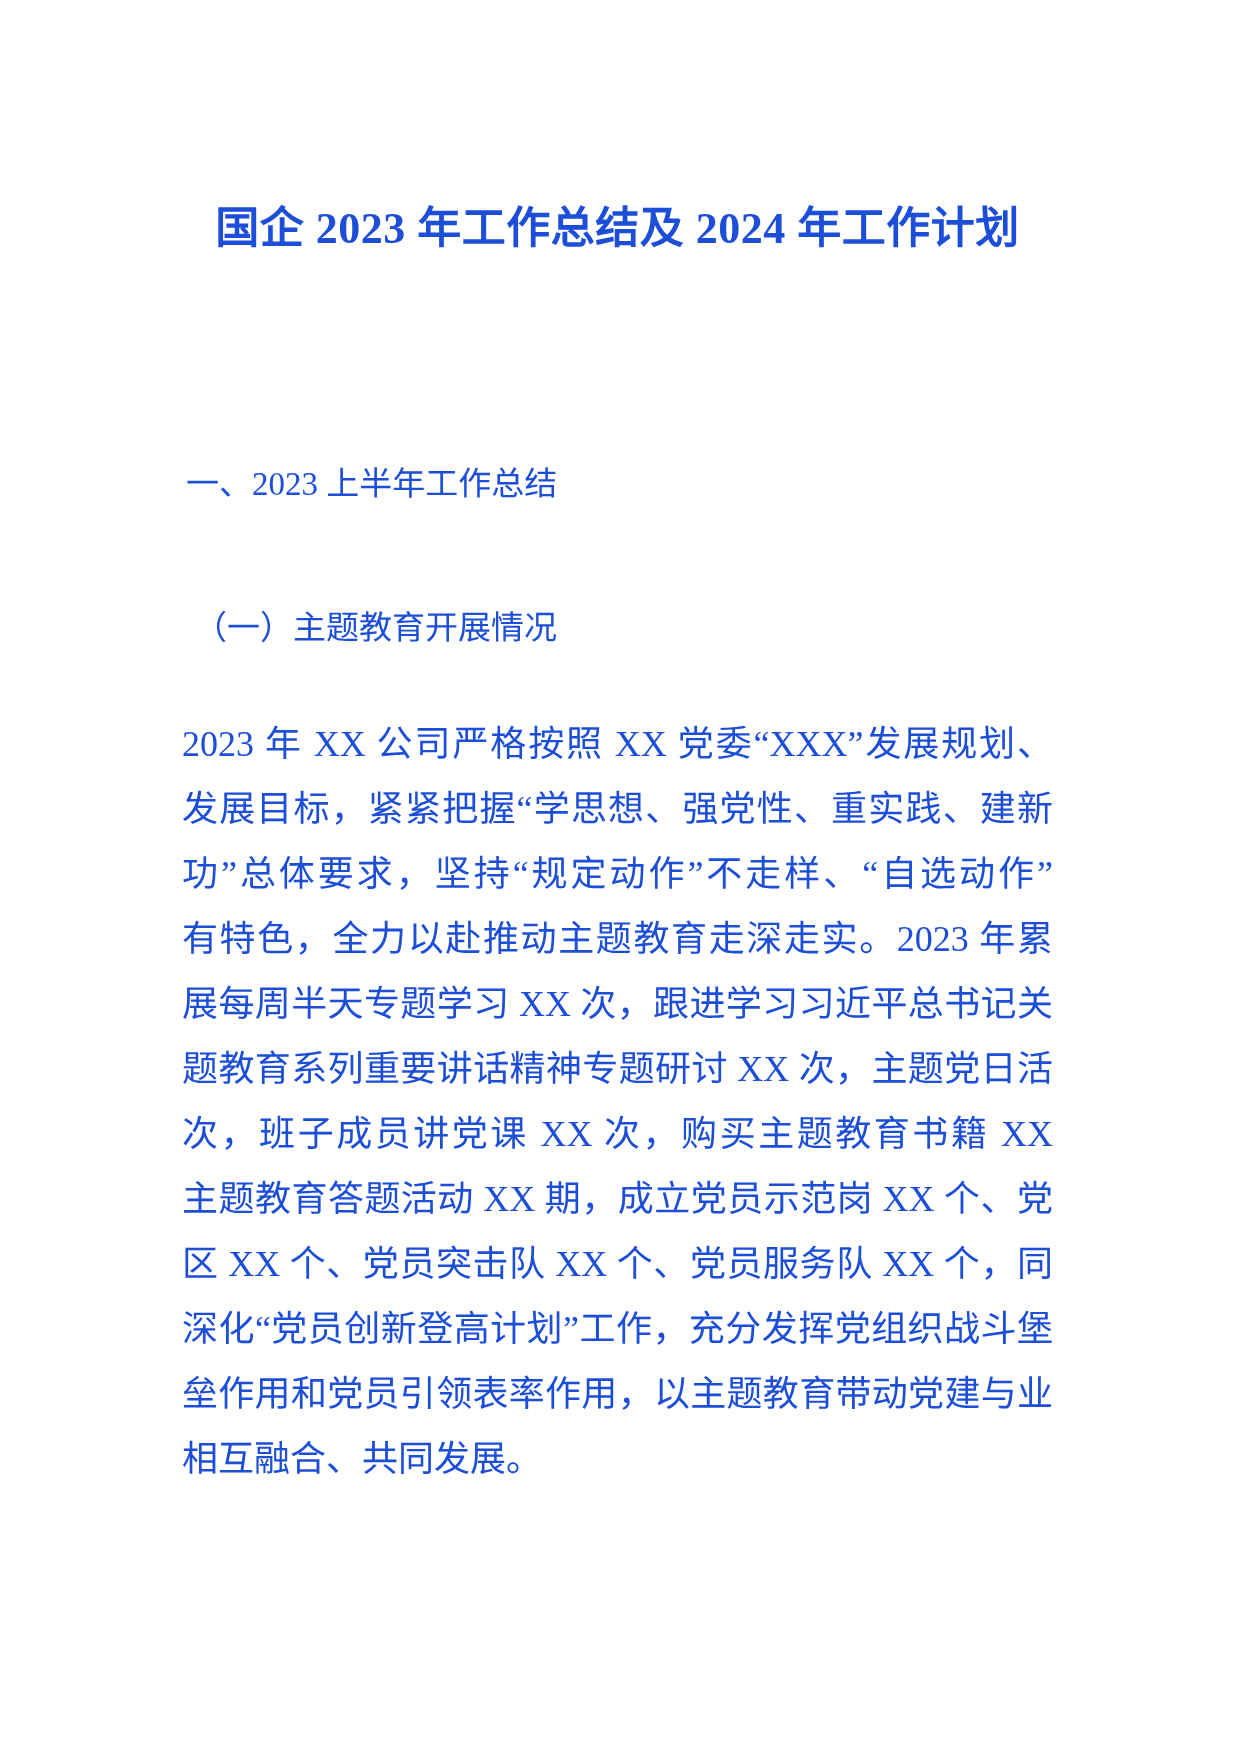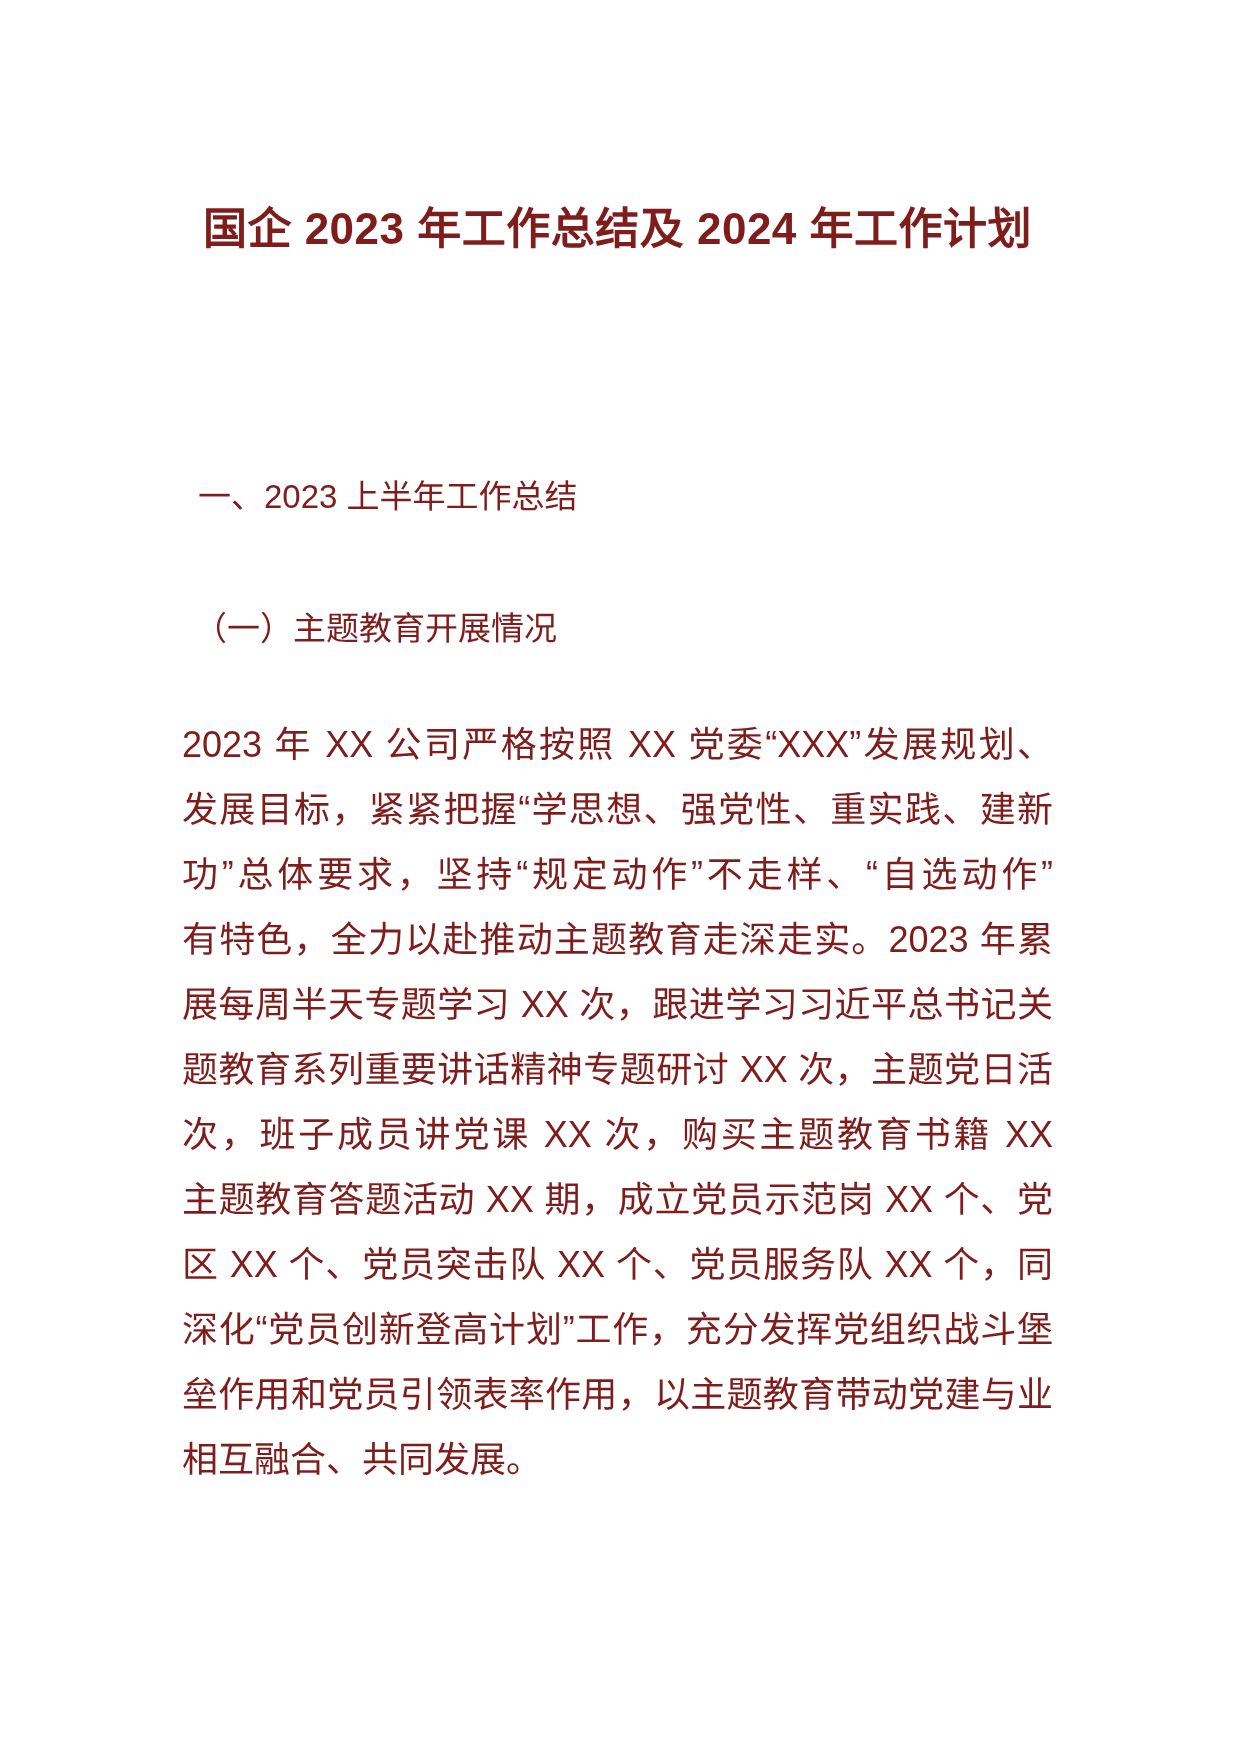--- a/index.html
+++ b/index.html
@@ -5,43 +5,43 @@
   html, body {
     margin: 0;
     padding: 0;
     background: #ffffff;
   }
   .doc-page {
     position: relative;
     width: 1240px;
     height: 1754px;
     background: #ffffff;
-    color: #7f1d1d;
-    font-family: Liberation Sans, sans-serif;
+    color: #1d4ed8;
+    font-family: Liberation Serif, serif;
     overflow: hidden;
   }
   .doc-title {
     position: absolute;
     top: 196px;
     left: 182px;
     width: 871px;
     margin: 0;
     font-size: 44px;
     font-weight: 700;
     line-height: 65px;
     text-align: center;
     white-space: nowrap;
     letter-spacing: 0.5px;
   }
   .doc-h1 {
     position: absolute;
     top: 448px;
     left: 182px;
     width: 871px;
-    margin: 16px;
+    margin: 4px;
     font-size: 33px;
     font-weight: 400;
     line-height: 65px;
     white-space: nowrap;
   }
   .doc-h2 {
     position: absolute;
     top: 584px;
     left: 182px;
     width: 871px;

